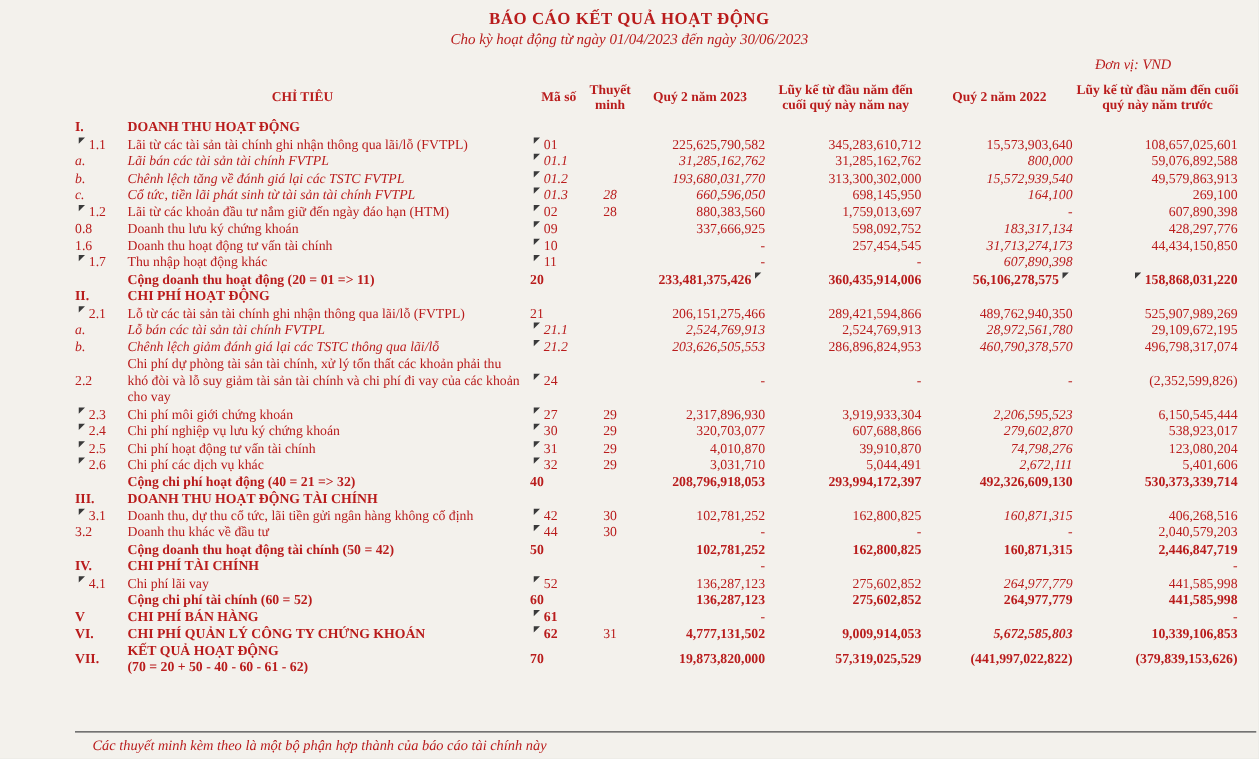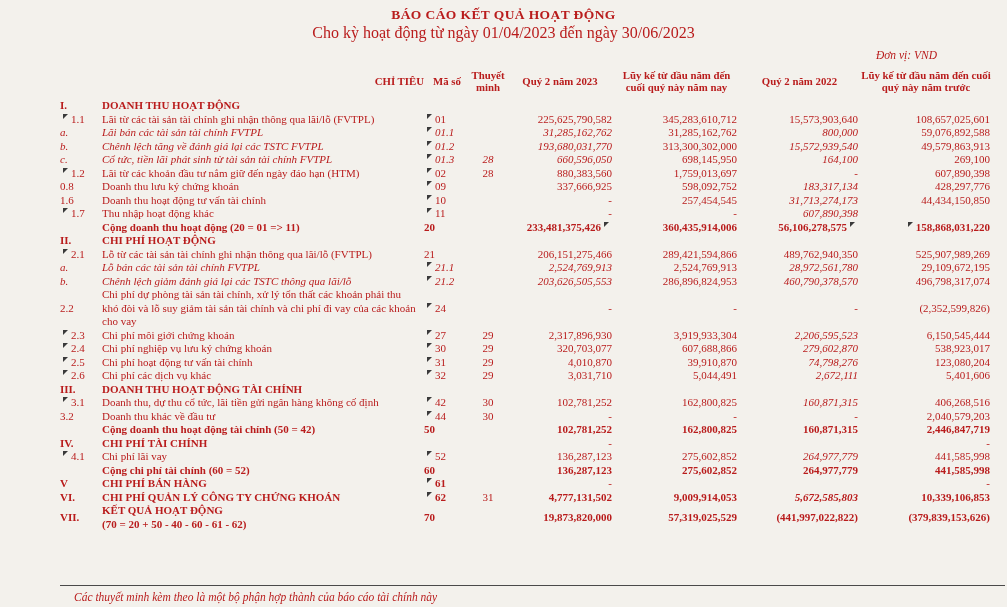--- a/index.html
+++ b/index.html
@@ -3,27 +3,27 @@
 <meta charset="utf-8">
 <style>
   html,body{margin:0;padding:0;background:#e9e7e3;}
   .page{
     width:1007px;height:607px;box-sizing:border-box;position:relative;overflow:hidden;
     background:#f3f1ec;
     color:#b91c1c;
     font-family:"Liberation Serif","DejaVu Serif",serif;
   }
   .title{text-align:center;padding-top:7px;font-weight:bold;font-size:13.5px;letter-spacing:.4px;}
-  .subtitle{text-align:center;font-size:16px;margin-top:1px;}
+  .subtitle{text-align:center;font-style:italic;font-size:12px;margin-top:1px;}
   .unit{text-align:right;margin:7px 70px 2px 0;font-style:italic;font-size:11.5px;}
   table{border-collapse:collapse;table-layout:fixed;width:934px;margin-left:58px;}
   col.c1{width:44px}col.c2{width:322px}col.c3{width:46px}col.c4{width:36px}
   col.c5{width:108px}col.c6{width:125px}col.c7{width:121px}col.c8{width:132px}
   thead th{font-size:10.8px;font-weight:bold;line-height:12.5px;vertical-align:middle;height:36px;padding:0;}
-  th.h-item{text-align:right;padding-left:2px;}
+  th.h-item{text-align:center;padding-left:2px;}
   th.h-code,th.h-note{text-align:center;}
   th.h-val{text-align:center;}
   tbody td{font-size:11px;line-height:13.5px;padding:0;vertical-align:middle;}
   .c-no{text-align:left;padding-left:2px;white-space:nowrap;}
   .c-label{text-align:left;padding-right:4px;}
   .c-code{text-align:left;white-space:nowrap;}
   .c-note{text-align:center;}
   .c-val{text-align:right;padding-right:2px;white-space:nowrap;}
   tr.section .c-no,tr.section .c-label,tr.section .c-code{font-weight:bold;}
   tr.sub .c-no,tr.sub .c-label,tr.sub .c-code,tr.sub .c-note{font-style:italic;}
@@ -291,20 +291,32 @@
           <td class="c-label">
             <div>Chi phí các dịch vụ khác</div>
           </td>
           <td class="c-code"><span class="flag"></span>32</td>
           <td class="c-note">29</td>
           <td class="c-val">3,031,710</td>
           <td class="c-val">5,044,491</td>
           <td class="c-val it">2,672,111</td>
           <td class="c-val">5,401,606</td>
         </tr>
+        <tr class="total">
+          <td class="c-no"></td>
+          <td class="c-label">
+            <div>Cộng chi phí hoạt động (40 = 21 =&gt; 32)</div>
+          </td>
+          <td class="c-code">40</td>
+          <td class="c-note"></td>
+          <td class="c-val">208,796,918,053</td>
+          <td class="c-val">293,994,172,397</td>
+          <td class="c-val">492,326,609,130</td>
+          <td class="c-val">530,373,339,714</td>
+        </tr>
         <tr class="section">
           <td class="c-no">III.</td>
           <td class="c-label">
             <div>DOANH THU HOẠT ĐỘNG TÀI CHÍNH</div>
           </td>
           <td class="c-code"></td>
           <td class="c-note"></td>
           <td class="c-val"></td>
           <td class="c-val"></td>
           <td class="c-val"></td>

